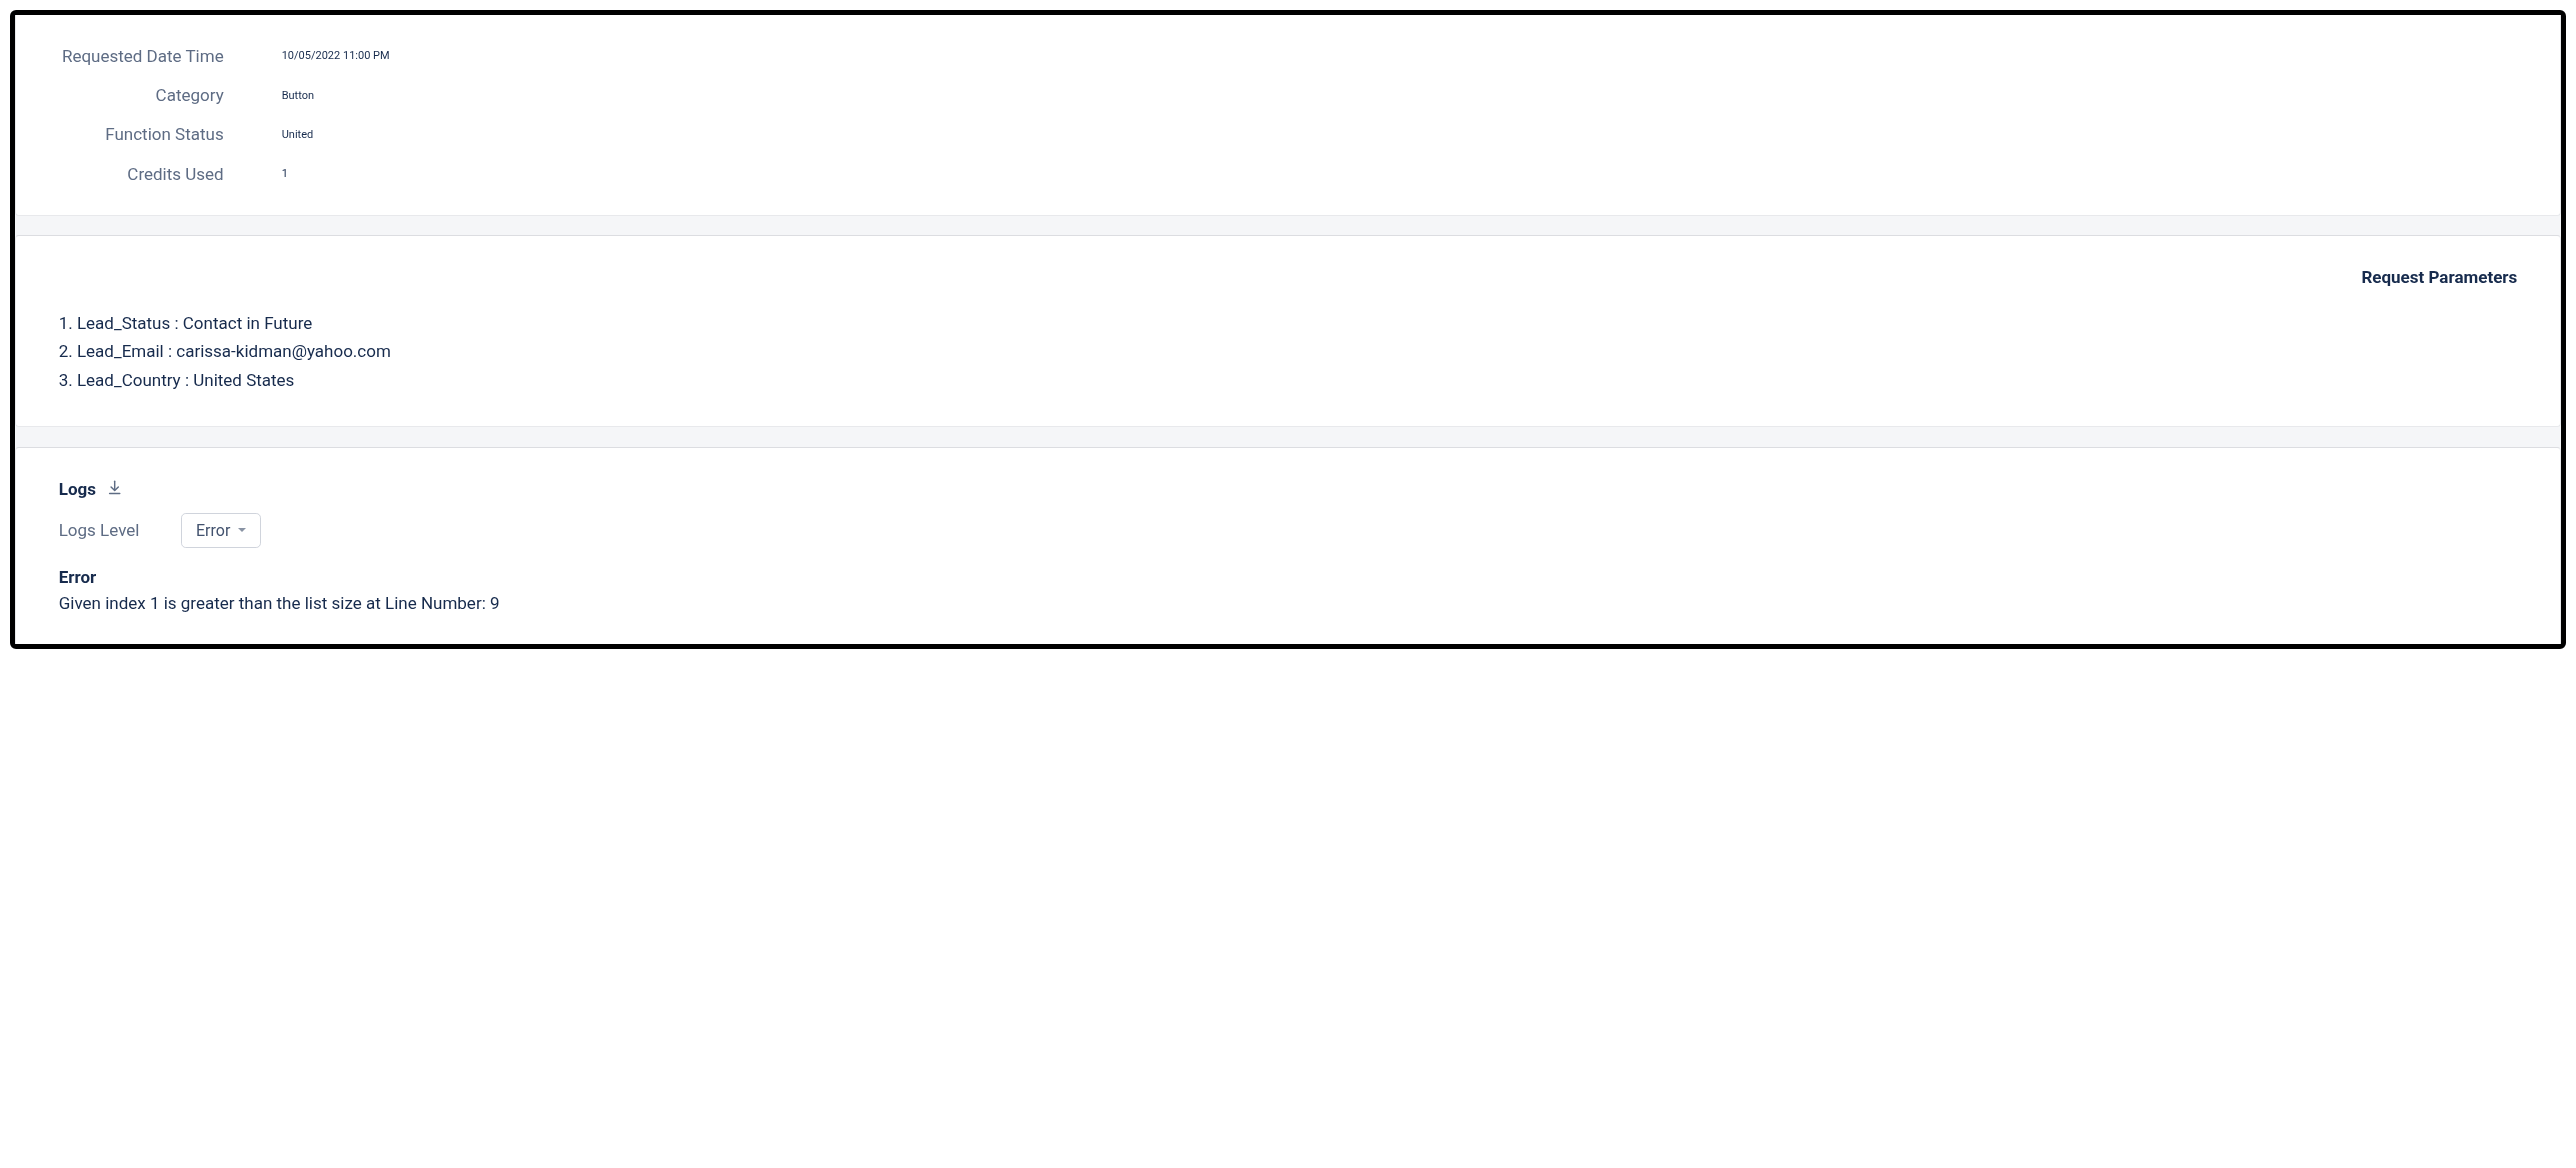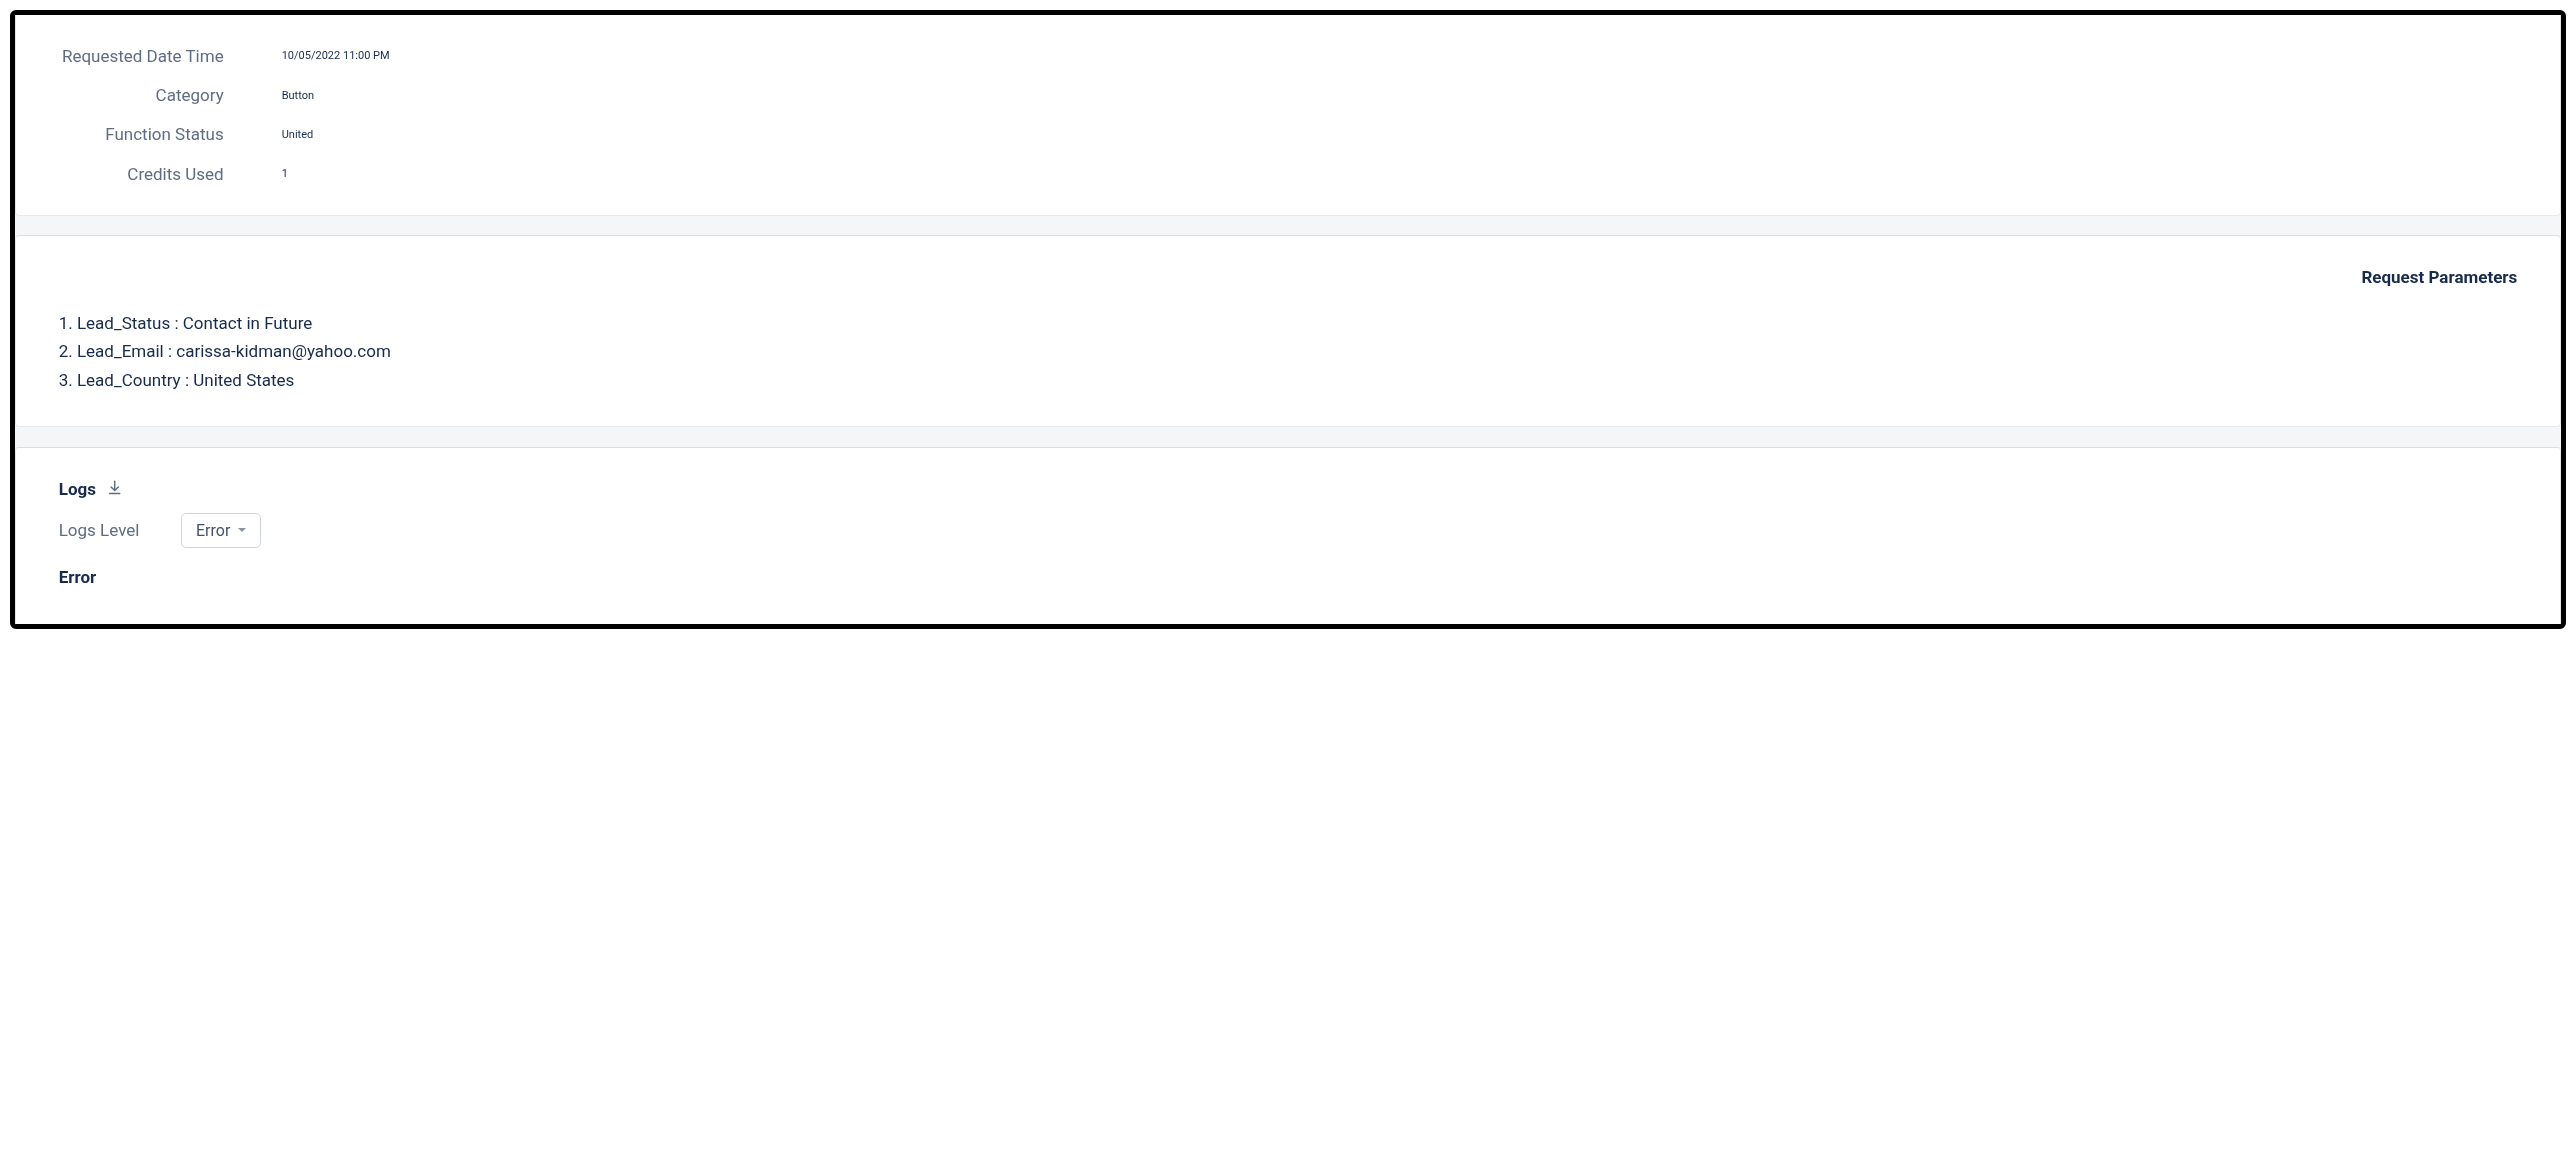--- a/index.html
+++ b/index.html
@@ -180,16 +180,17 @@
       </span>
     </div>
     <div class="logs-level-row">
       <span class="logs-level-label">Logs Level</span>
       <div class="select-box">
         <span>Error</span>
         <span class="chevron-down"></span>
       </div>
     </div>
     <div class="error-heading">Error</div>
+    <div class="error-message">Given index 1 is greater than the list size at Line Number: 9</div>
   </div>
 
 </div>
 
 
 </body></html>

